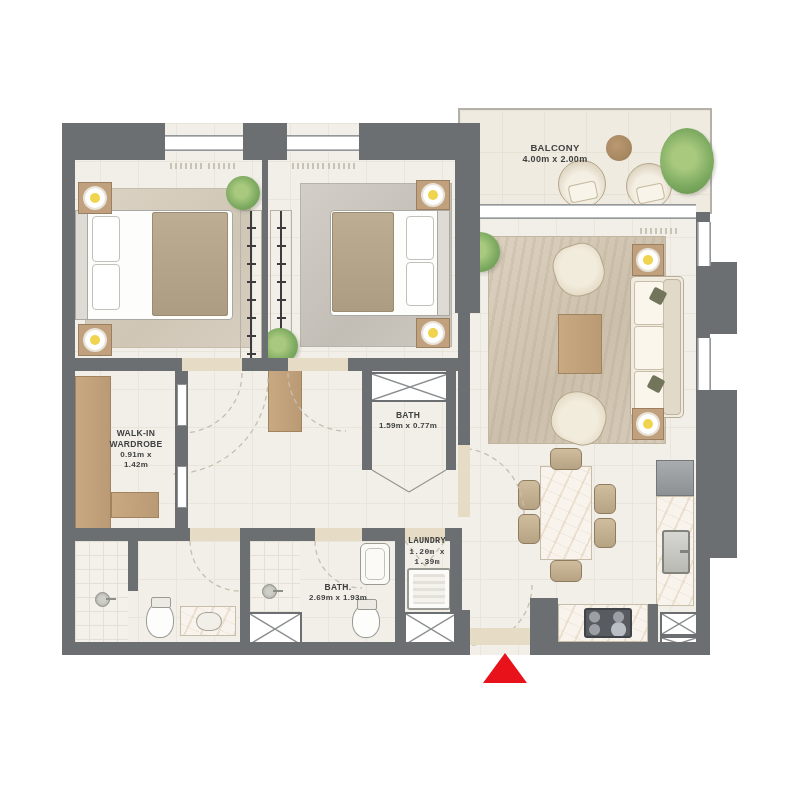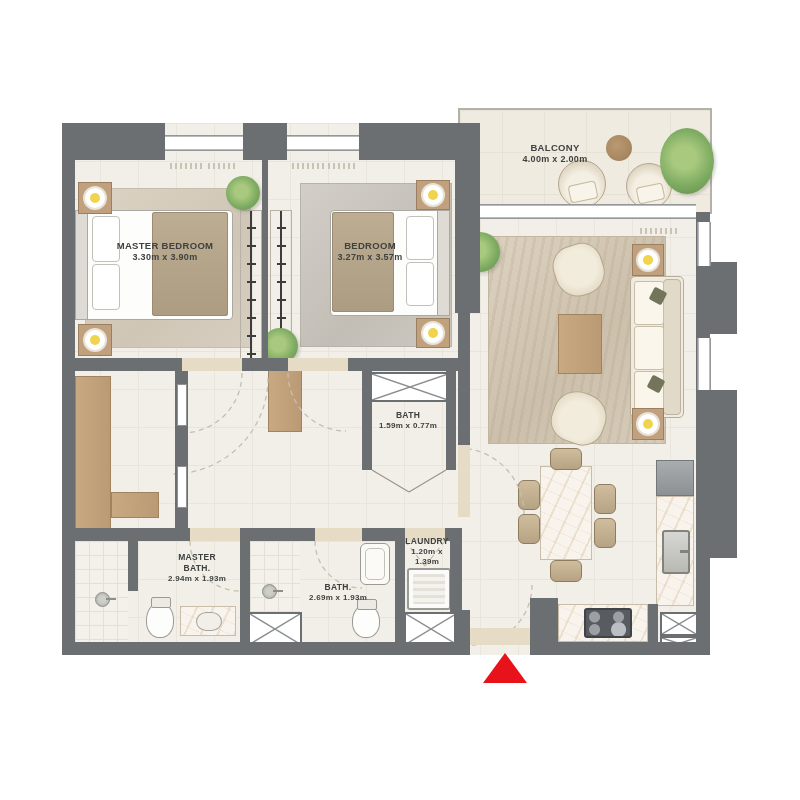--- a/index.html
+++ b/index.html
@@ -118,46 +118,38 @@
   <div class="abs pillow" style="left:92px;top:216px;width:26px;height:44px;"></div>
   <div class="abs pillow" style="left:92px;top:264px;width:26px;height:44px;"></div>
   <div class="abs blanket" style="left:152px;top:212px;width:76px;height:104px;"></div>
   <div class="abs stand" style="left:78px;top:182px;width:32px;height:30px;">
       <span class="lamp"></span>
     </div>
   <div class="abs stand" style="left:78px;top:324px;width:32px;height:30px;">
       <span class="lamp"></span>
     </div>
   <div class="abs plant" style="left:226px;top:176px;width:34px;height:34px;"></div>
-  <div class="abs room-label" style="left:85px;top:240px;width:160px;">
-    <span class="nm">MASTER BEDROOM</span>
-    <span class="dims">3.30m x 3.90m</span>
-  </div>
 
   <div class="abs rail" style="left:240px;top:210px;width:20px;height:148px;"></div>
   <div class="abs rail" style="left:270px;top:210px;width:20px;height:148px;"></div>
   <div class="abs plant" style="left:262px;top:328px;width:36px;height:36px;"></div>
   <div class="abs wood" style="left:268px;top:370px;width:34px;height:62px;"></div>
 
   <div class="abs rug rug-g" style="left:300px;top:183px;width:152px;height:164px;"></div>
   <div class="abs bed" style="left:330px;top:210px;width:118px;height:104px;"></div>
   <div class="abs headboard" style="left:437px;top:210px;width:11px;height:104px;"></div>
   <div class="abs pillow" style="left:406px;top:216px;width:26px;height:42px;"></div>
   <div class="abs pillow" style="left:406px;top:262px;width:26px;height:42px;"></div>
   <div class="abs blanket" style="left:332px;top:212px;width:62px;height:100px;"></div>
   <div class="abs stand" style="left:416px;top:180px;width:32px;height:28px;">
       <span class="lamp"></span>
     </div>
   <div class="abs stand" style="left:416px;top:318px;width:32px;height:28px;">
       <span class="lamp"></span>
     </div>
-  <div class="abs room-label" style="left:305px;top:240px;width:130px;">
-    <span class="nm">BEDROOM</span>
-    <span class="dims">3.27m x 3.57m</span>
-  </div>
 
   <div class="abs chairc" style="left:558px;top:160px;width:46px;height:46px;"></div>
   <div class="abs chairc" style="left:626px;top:163px;width:44px;height:44px;"></div>
   <div class="abs" style="left:606px;top:135px;width:26px;height:26px;border-radius:50%;background:radial-gradient(circle at 40% 40%,#bb9a72,#9c7d57);z-index:6;"></div>
   <div class="abs plant" style="left:660px;top:128px;width:54px;height:66px;"></div>
   <div class="abs room-label" style="left:505px;top:142px;width:100px;">
     <span class="nm">BALCONY</span>
     <span class="dims">4.00m x 2.00m</span>
   </div>
 
@@ -190,52 +182,52 @@
   <div class="abs dchair" style="left:594px;top:518px;width:20px;height:28px;"></div>
   <div class="abs fridge" style="left:656px;top:460px;width:38px;height:36px;"></div>
   <div class="abs marble" style="left:656px;top:496px;width:38px;height:110px;"></div>
   <div class="abs sinkk" style="left:662px;top:530px;width:24px;height:40px;"></div>
   <div class="abs marble" style="left:558px;top:604px;width:90px;height:38px;"></div>
   <div class="abs stove" style="left:584px;top:608px;width:48px;height:30px;"></div>
   <div class="abs wall" style="left:648px;top:604px;width:10px;height:38px;"></div>
 
   <div class="abs wood" style="left:75px;top:376px;width:36px;height:157px;"></div>
   <div class="abs wood" style="left:111px;top:492px;width:48px;height:26px;"></div>
+  <div class="abs room-label sm" style="left:100px;top:428px;width:72px;">
+    <span class="nm" style="display:block;max-width:64px;">WALK-IN WARDROBE</span>
+    <span class="dims" style="display:block;max-width:46px;">0.91m x 1.42m</span>
+  </div>
 
   <div class="abs xbox" style="left:370px;top:372px;width:76px;height:26px;">
     <svg viewBox="0 0 76 26" preserveAspectRatio="none">
         <path d="M0 0 L76 26 M76 0 L0 26" stroke="#8b8e90" stroke-width="1.5" fill="none"></path>
       </svg>
   </div>
   <div class="abs room-label sm" style="left:362px;top:410px;width:92px;">
     <span class="nm">BATH</span>
     <span class="dims">1.59m x 0.77m</span>
   </div>
 
   <div class="abs tile" style="left:75px;top:541px;width:53px;height:101px;"></div>
   <div class="abs shead" style="left:95px;top:592px;"></div>
   <div class="abs toilet" style="left:146px;top:602px;width:26px;height:34px;"></div>
   <div class="abs marble" style="left:180px;top:606px;width:56px;height:30px;"></div>
   <div class="abs vsink" style="left:196px;top:612px;width:24px;height:17px;"></div>
-  <div class="abs room-label sm" style="left:156px;top:552px;width:82px;">
-    <span class="nm" style="display:block;max-width:52px;">MASTER BATH.</span>
-    <span class="dims">2.94m x 1.93m</span>
-  </div>
 
   <div class="abs tile" style="left:250px;top:541px;width:50px;height:80px;"></div>
   <div class="abs shead" style="left:262px;top:584px;"></div>
   <div class="abs tub" style="left:360px;top:543px;width:28px;height:40px;"></div>
   <div class="abs toilet" style="left:352px;top:604px;width:26px;height:32px;"></div>
   <div class="abs room-label sm" style="left:294px;top:582px;width:88px;">
     <span class="nm">BATH.</span>
     <span class="dims">2.69m x 1.93m</span>
   </div>
 
   <div class="abs washer" style="left:407px;top:568px;width:40px;height:38px;"></div>
-  <div class="abs room-label sm" style="left:398px;top:536px;width:58px;">
+  <div class="abs room-label sm" style="left:398px;top:536px;width:58px;font-family:Liberation Mono, monospace;">
     <span class="nm">LAUNDRY</span>
     <span class="dims" style="display:block;max-width:46px;">1.20m x 1.39m</span>
   </div>
 
   <div class="abs xbox" style="left:248px;top:612px;width:50px;height:30px;">
       <svg viewBox="0 0 50 30" preserveAspectRatio="none">
         <path d="M0 0 L50 30 M50 0 L0 30" stroke="#8b8e90" stroke-width="1.5" fill="none"></path>
       </svg>
     </div>
   <div class="abs xbox" style="left:404px;top:612px;width:50px;height:30px;">

